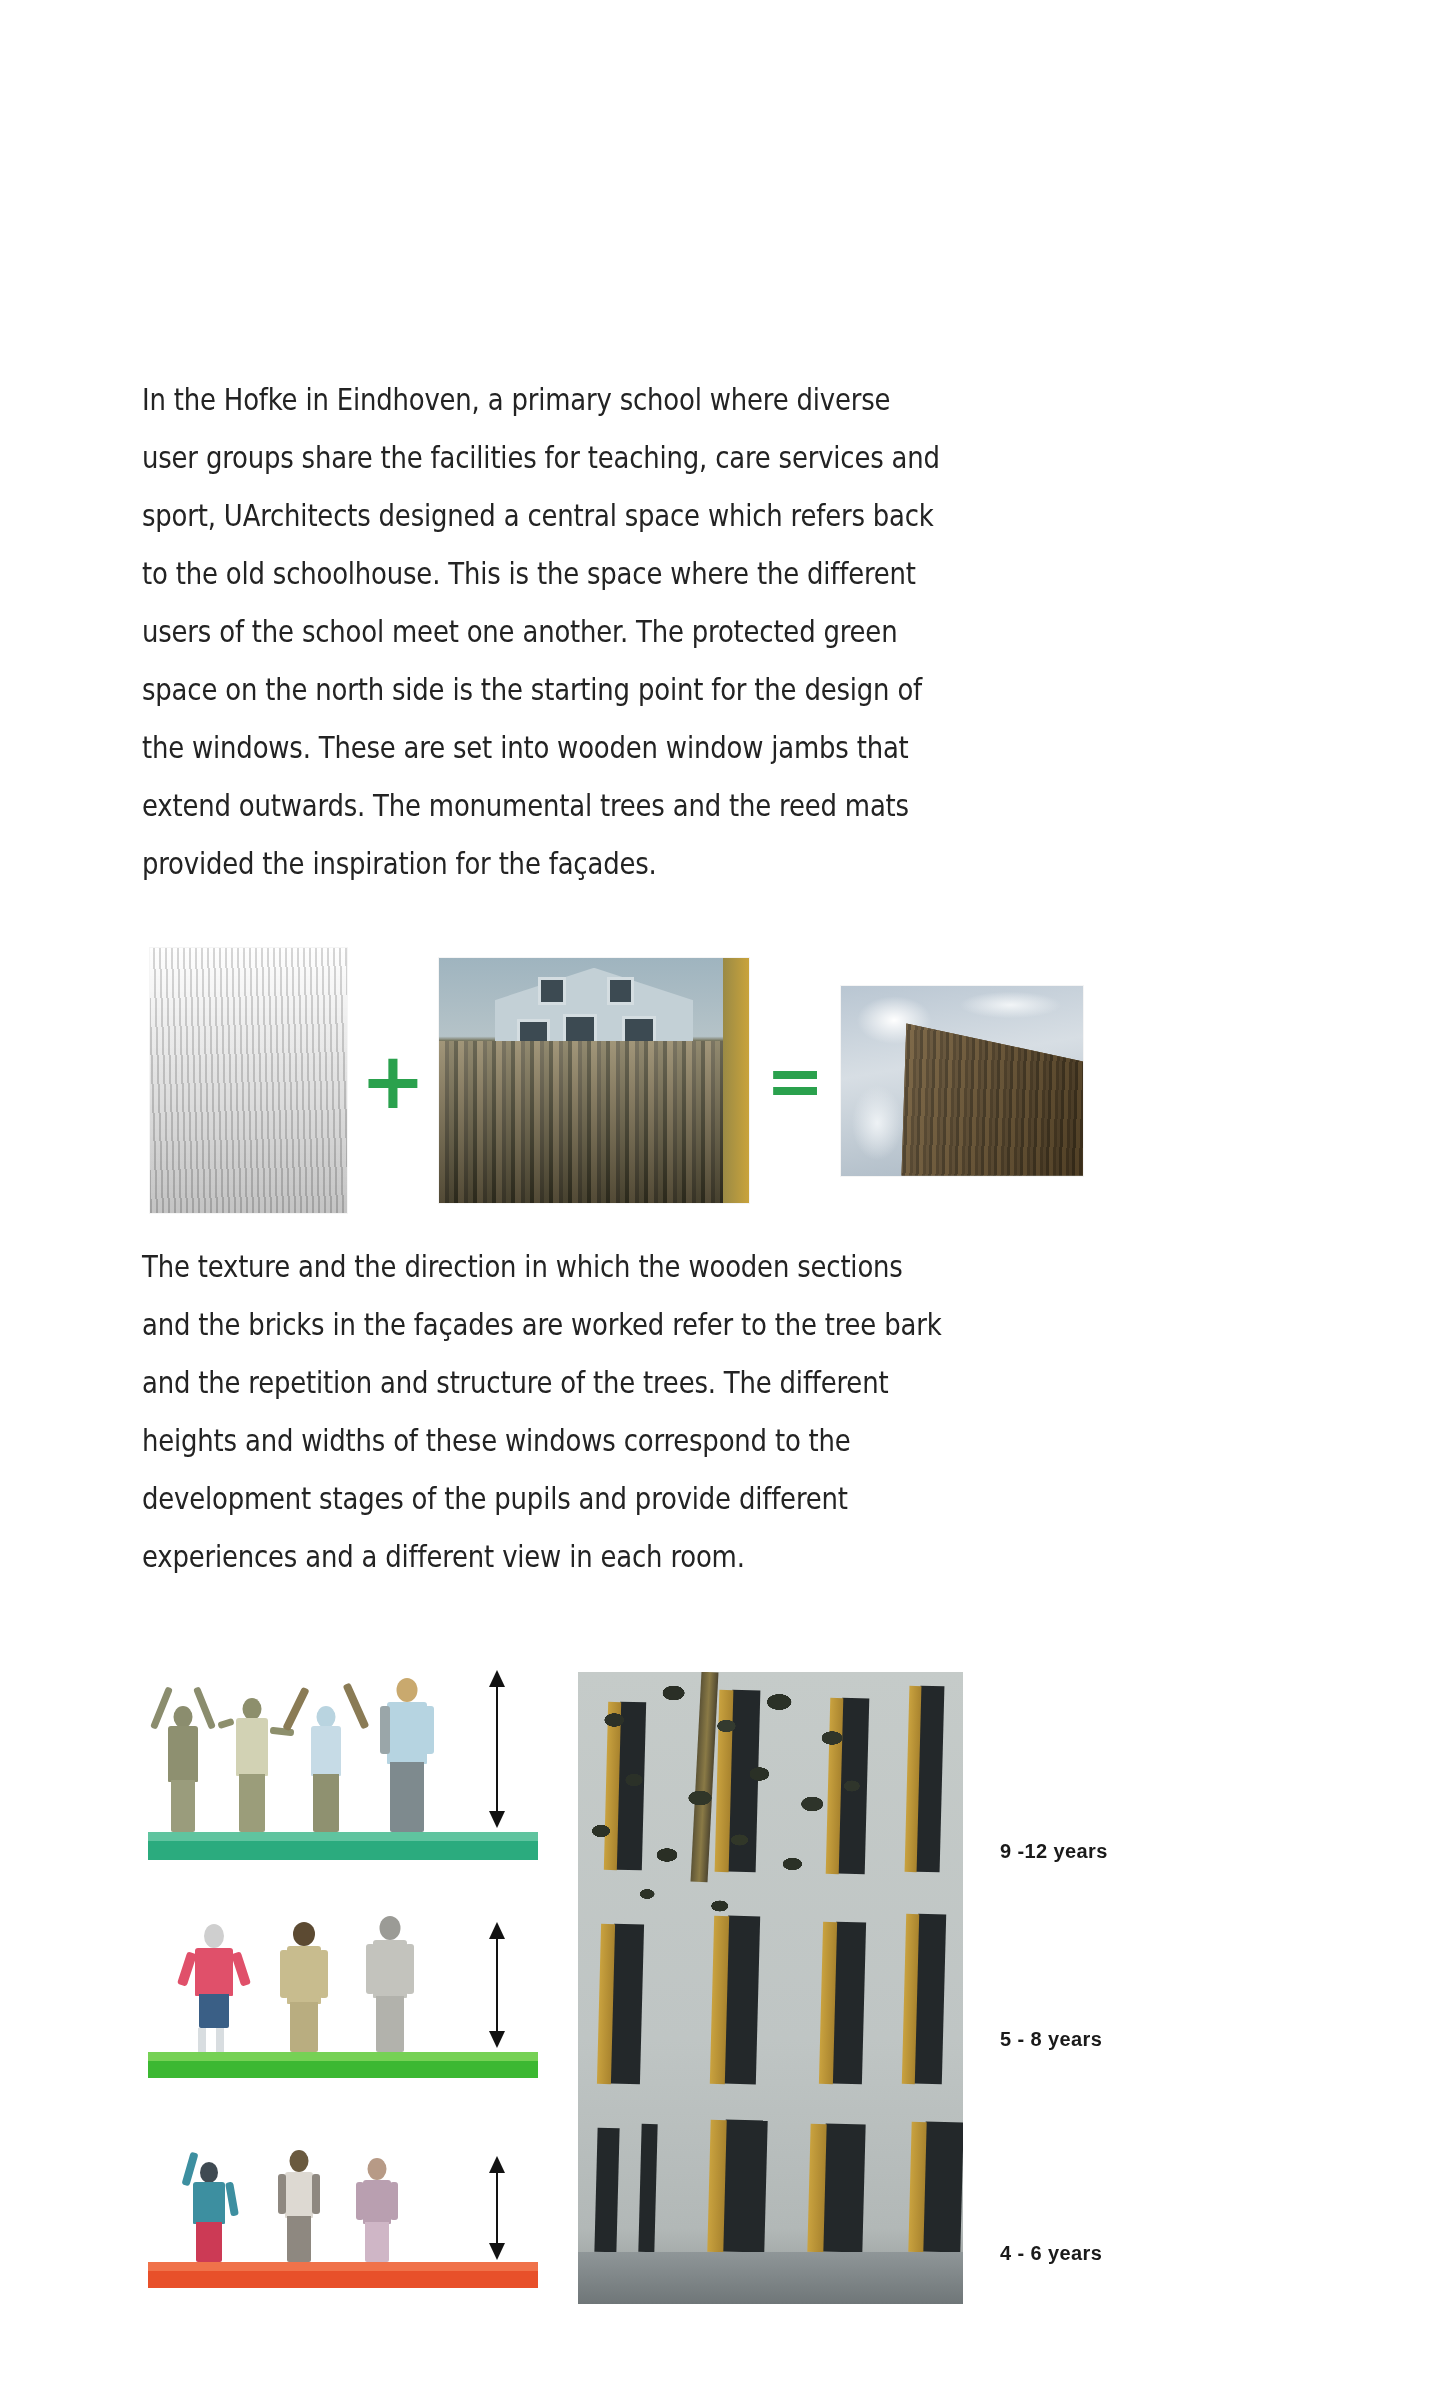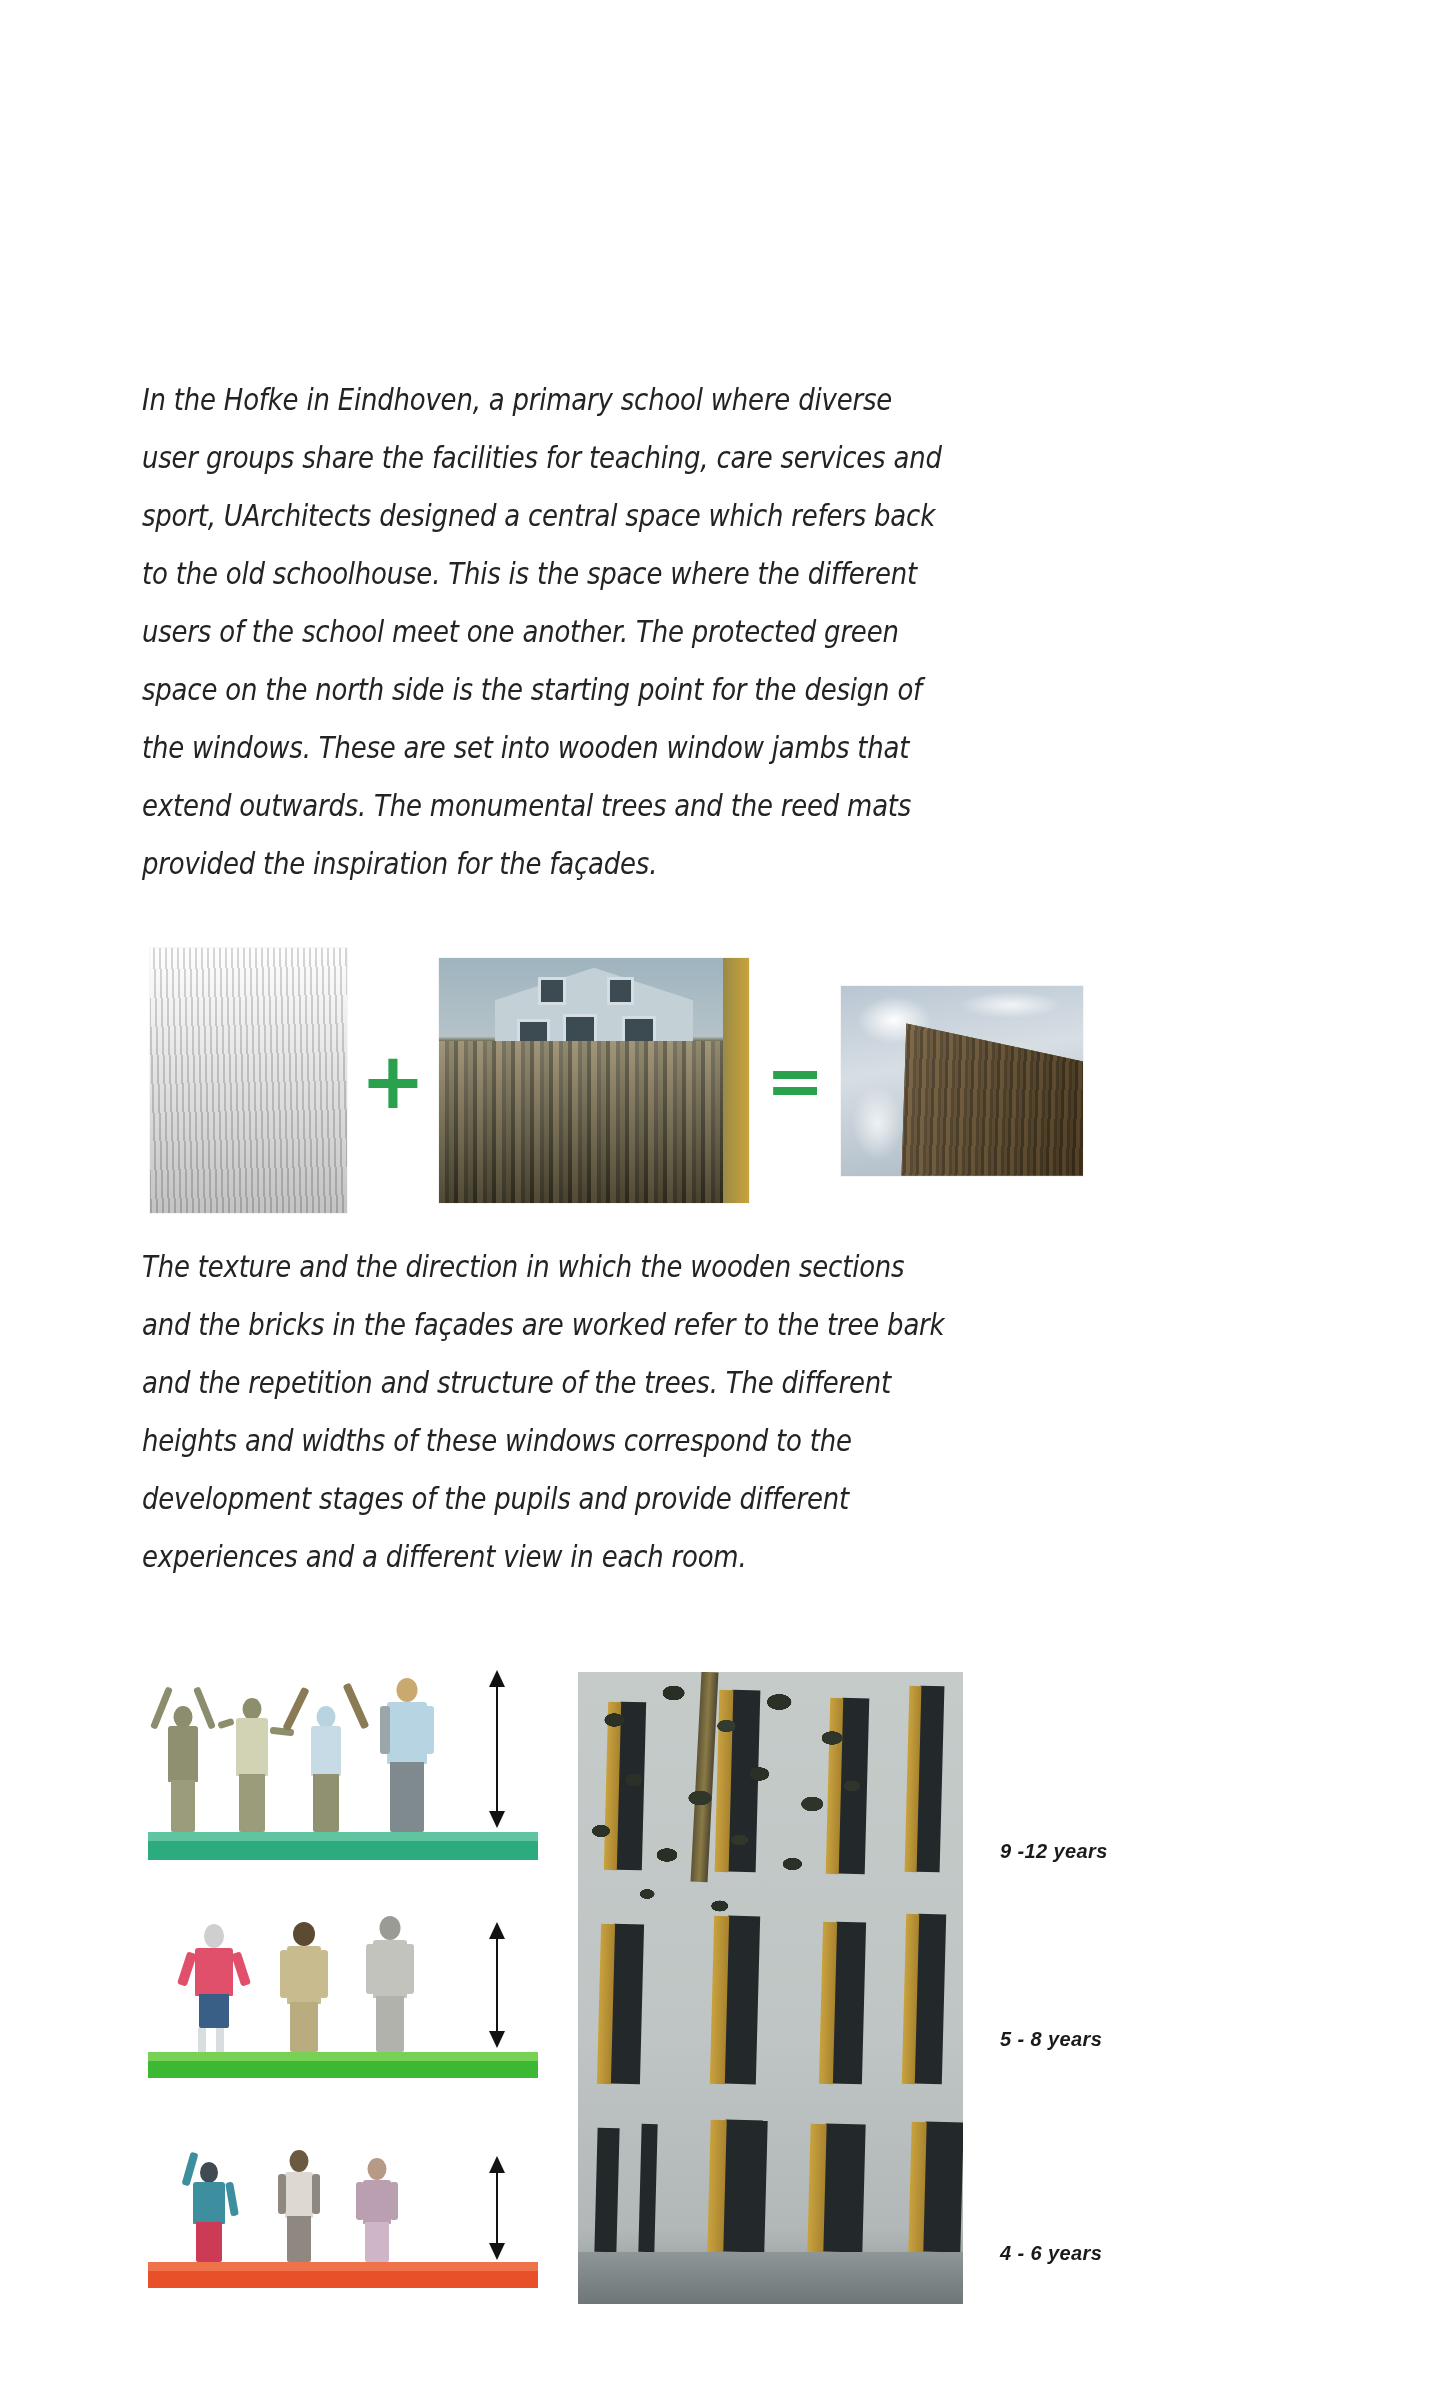--- a/index.html
+++ b/index.html
@@ -4,21 +4,21 @@
 <style>
   html,body{margin:0;padding:0;}
   body{
     width:1429px;height:2402px;
     background:#ffffff;
     font-family:"Liberation Sans", sans-serif;
     color:#2b2b2b;
     position:relative;
     overflow:hidden;
   }
-  .page{position:absolute;inset:0;font-style:italic;}
+  .page{position:absolute;inset:0;}
 
   
   .para{
     position:absolute;
     left:142px;
     width:1030px;
     font-family:"DejaVu Sans Condensed","Liberation Sans",sans-serif;
     font-stretch:condensed;
     font-size:31px;
     line-height:58px;

